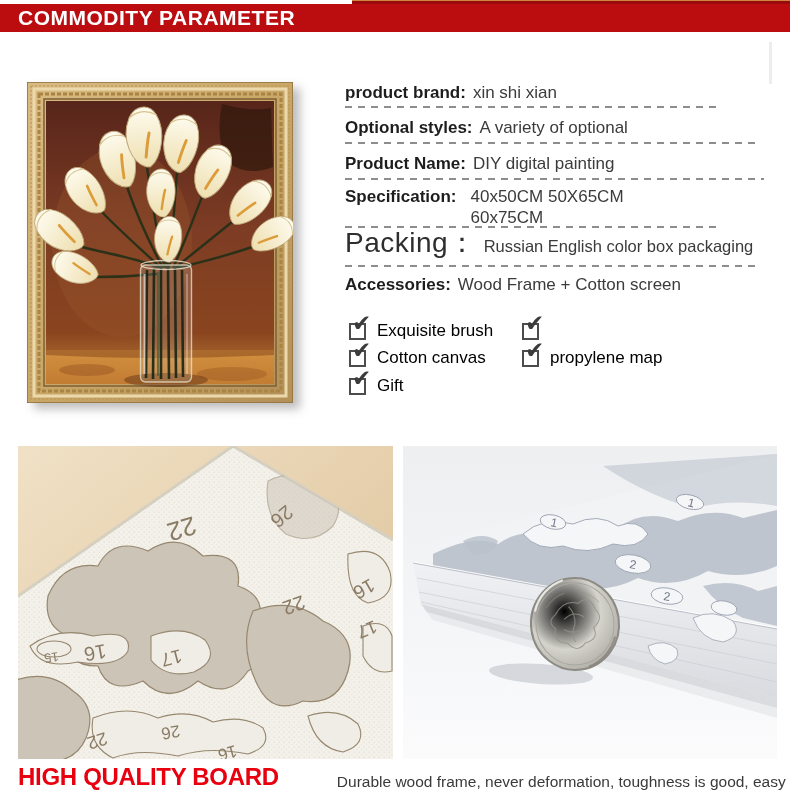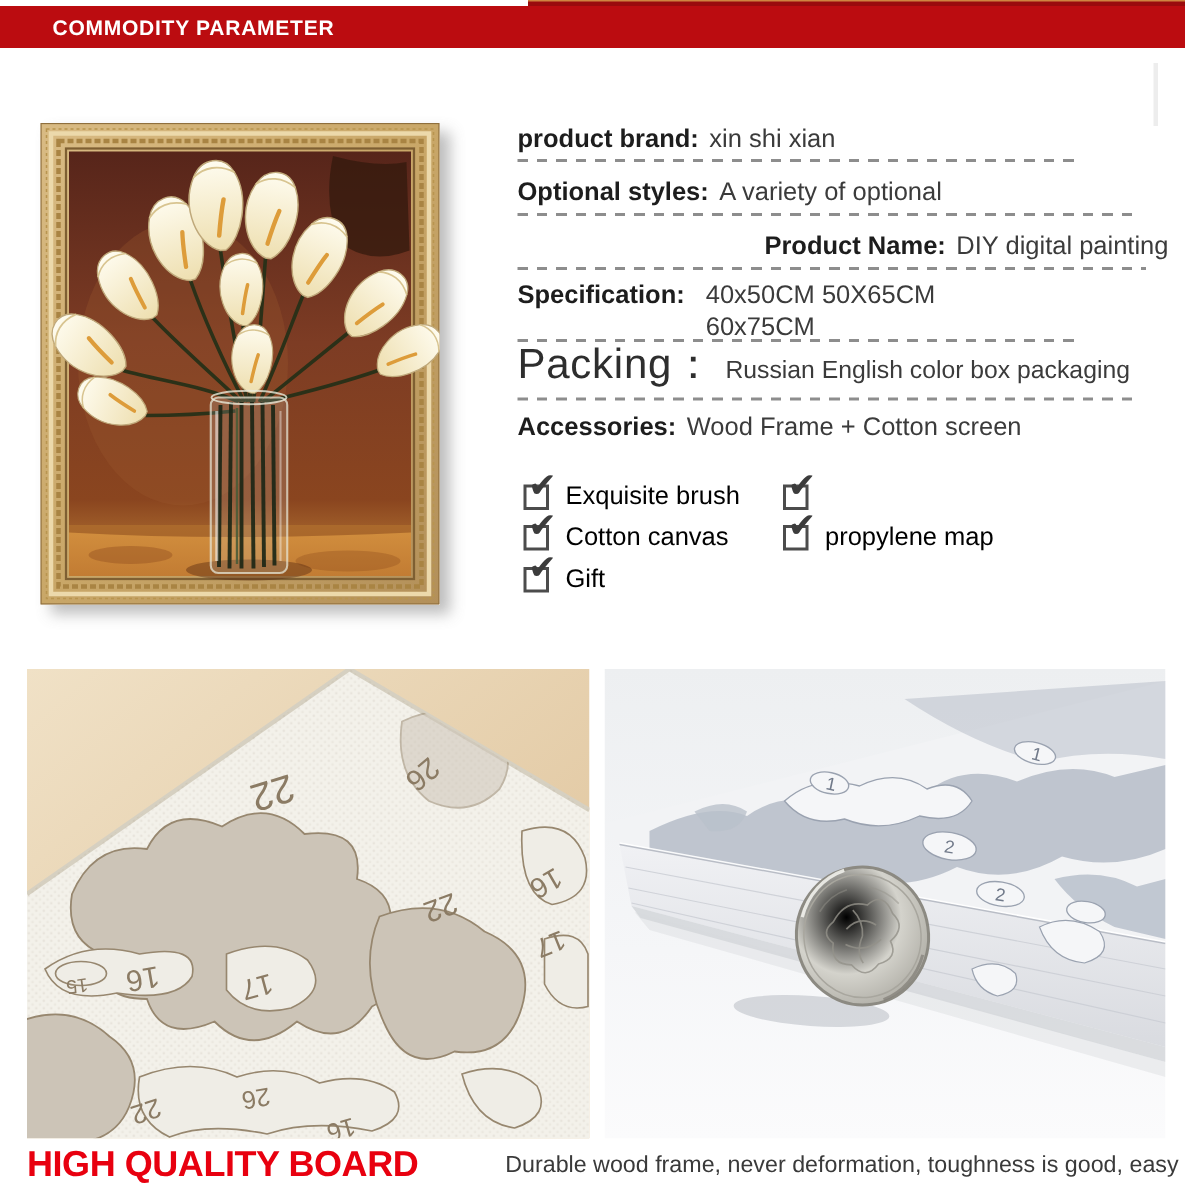--- a/index.html
+++ b/index.html
@@ -8,33 +8,33 @@
     --footer_accent:#e8000f;
   }
   *{margin:0;padding:0;box-sizing:border-box;}
   html,body{background:#ffffff;}
   body{font-family:"Liberation Sans","DejaVu Sans",sans-serif;}
   .page{position:relative;width:790px;height:796px;background:#fff;overflow:hidden;}
 
   
   .topnotch{position:absolute;left:352px;top:0;width:438px;height:5px;background:var(--header_notch);border-top:1px solid #cf8440;}
   .topbar{position:absolute;left:0;top:4px;width:790px;height:28px;background:var(--header_bar);}
-  .topbar .title{display:block;padding-left:18px;line-height:28px;color:#fff;font-size:14px;font-weight:bold;letter-spacing:0.5px;margin-left:17px;}
+  .topbar .title{display:block;padding-left:18px;line-height:28px;color:#fff;font-size:21px;font-weight:bold;letter-spacing:0.5px;}
 
   
   .painting{position:absolute;left:27px;top:82px;width:266px;height:321px;box-shadow:7px 6px 9px rgba(110,110,110,.45);}
 
   
   .details{position:absolute;left:345px;top:80px;width:434px;font-size:17px;color:#3b3b3b;}
   .prow{position:absolute;left:0;width:100%;line-height:22px;white-space:nowrap;}
   .prow .lbl{font-weight:bold;color:#1d1d1d;}
   .prow .val{margin-left:7px;}
   .r1{top:2px;}
   .r2{top:37px;}
-  .r3{top:73px;text-align:right;}
+  .r3{top:73px;}
   .r4{top:106px;}
   .r4 .valblock{display:inline-block;vertical-align:top;margin-left:14px;line-height:21px;}
   .r5{top:152px;}
   .r5 .lbl{font-weight:normal;font-size:28px;letter-spacing:0.5px;color:#2e2e2e;}
   .r5 .val{font-size:16.5px;text-align:center;}
   .r6{top:194px;line-height:21px;white-space:normal;}
   .dash{position:absolute;left:0;height:2px;background-image:repeating-linear-gradient(90deg,#8d8d8d 0 7px,transparent 7px 13px);}
   .d1{top:26px;width:376px;}
   .d2{top:62px;width:413px;}
   .d3{top:98px;width:419px;}
@@ -53,21 +53,21 @@
   .feat .flabel{margin-left:11px;font-size:17px;color:#000000;}
 
   
   .edge-line{position:absolute;left:769px;top:42px;width:3px;height:42px;background:#ededed;}
 
   
   .photoL{position:absolute;left:18px;top:446px;width:375px;height:313px;}
   .photoR{position:absolute;left:403px;top:446px;width:374px;height:313px;}
 
   
-  .footer{position:absolute;left:18px;top:763px;width:765px;display:flex;align-items:center;gap:38px;}
+  .footer{position:absolute;left:18px;top:763px;width:765px;display:flex;align-items:flex-end;gap:38px;}
   .footer .ft{font-size:24px;font-weight:bold;color:var(--footer_accent);letter-spacing:-0.3px;white-space:nowrap;}
   .footer .fd{font-size:15.5px;color:#3a3a3a;margin-left:20px;white-space:nowrap;}
 
   svg text{font-family:"Liberation Sans","DejaVu Sans",sans-serif;}
 </style>
 </head>
 <body>
 
 <div class="page">
 

